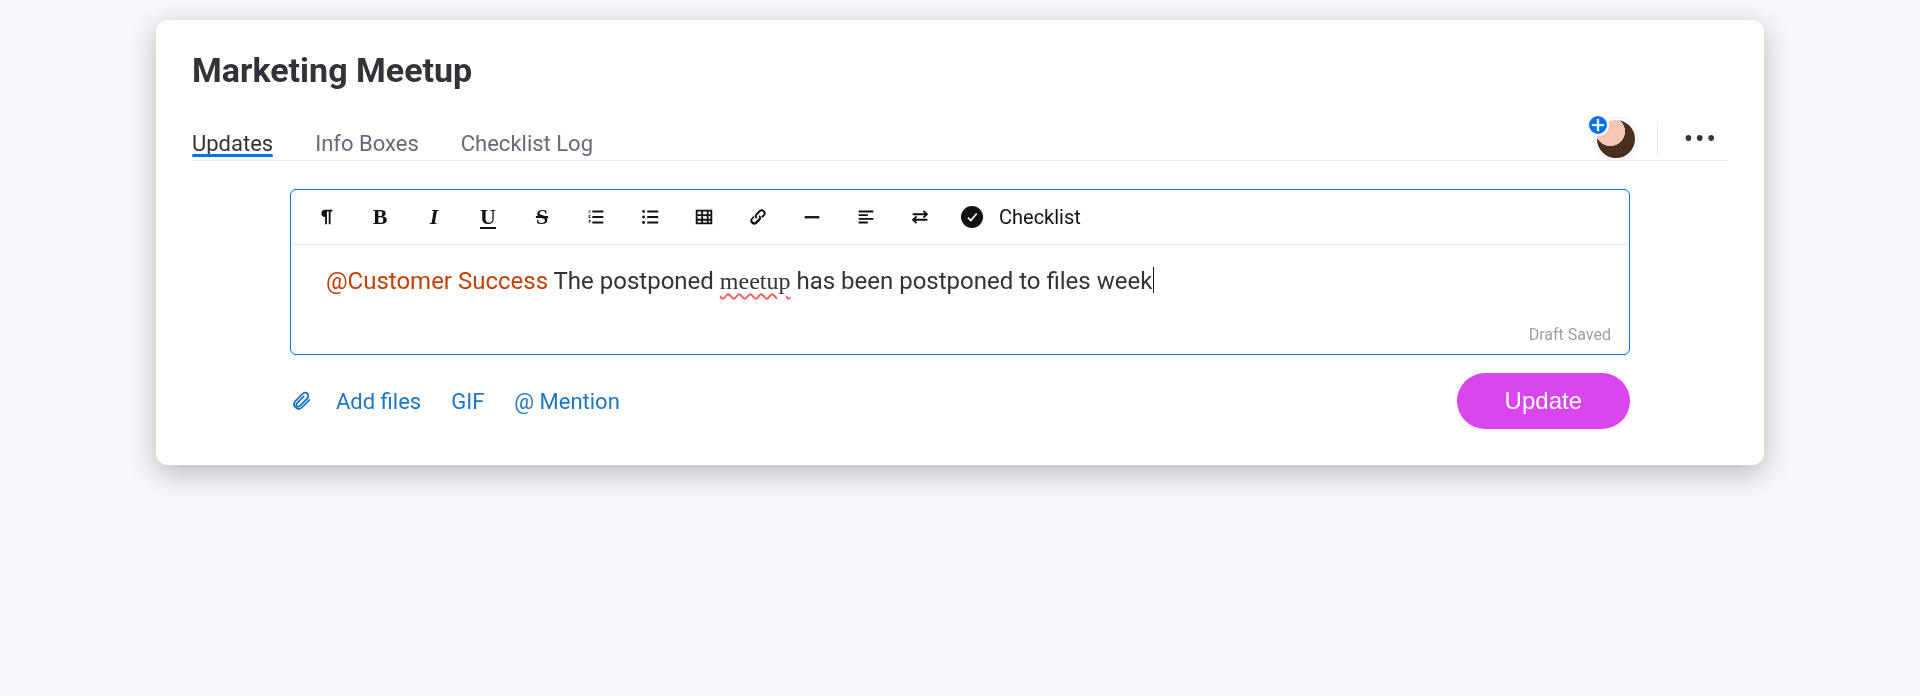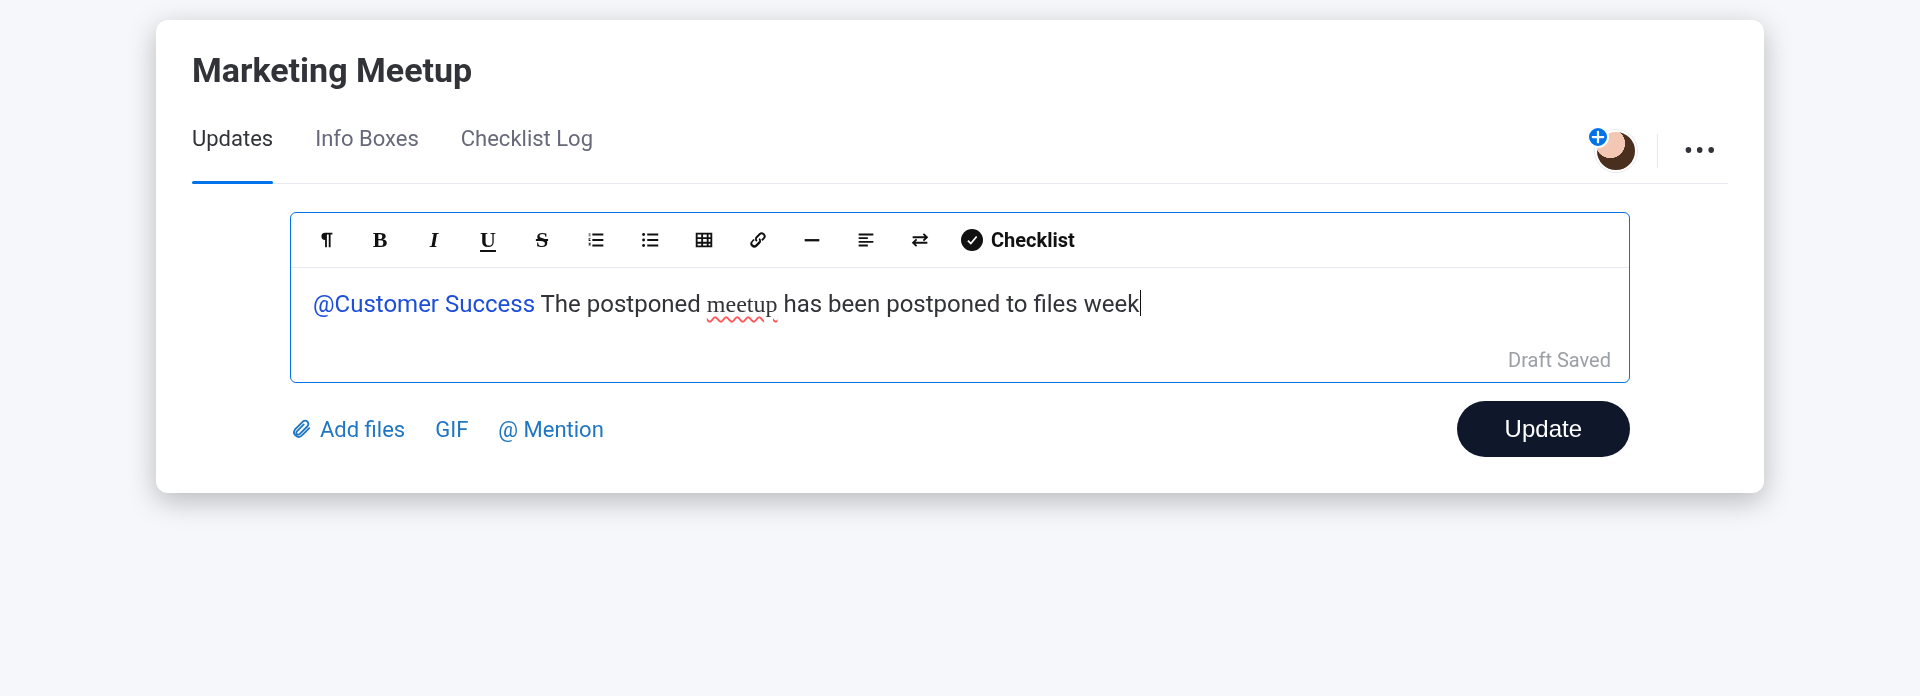--- a/index.html
+++ b/index.html
@@ -32,21 +32,21 @@
     border-bottom: 1px solid #e6e9ef;
     position: relative;
   }
   .tabs {
     display: flex;
     gap: 42px;
   }
   .tab {
     font-size: 22px;
     color: #676879;
-    padding: 8px 0 32px 0;
+    padding: 8px 0 0 0;
     cursor: pointer;
     position: relative;
   }
   .tab.active {
     color: #323338;
   }
   .tab.active::after {
     content: "";
     position: absolute;
     left: 0; right: 0; bottom: -1px;
@@ -119,86 +119,87 @@
     cursor: pointer;
   }
   .tbtn svg { width: 22px; height: 22px; }
   .tbtn.bold-glyph { font-family: Georgia, "Times New Roman", serif; font-weight: 900; font-size: 22px; }
   .tbtn.italic-glyph { font-family: Georgia, "Times New Roman", serif; font-style: italic; font-weight: 700; font-size: 22px; }
   .tbtn.underline-glyph { font-family: Georgia, "Times New Roman", serif; font-weight: 700; font-size: 22px; text-decoration: underline; text-underline-offset: 3px; }
   .tbtn.strike-glyph { font-family: Georgia, "Times New Roman", serif; font-weight: 700; font-size: 22px; text-decoration: line-through; }
   .checklist-btn {
     display: flex;
     align-items: center;
-    gap: 8px;
-    cursor: pointer;
-    font-weight: 700;
+    gap: 16px;
+    cursor: pointer;
+    font-weight: 400;
     font-size: 20px;
     color: #111;
   }
   .check-badge {
     width: 22px; height: 22px;
     background: #111;
     border-radius: 50%;
     display: flex; align-items: center; justify-content: center;
   }
   .check-badge svg { width: 14px; height: 14px; stroke: #fff; stroke-width: 3; fill: none; }
 
   .editor-content {
     padding: 22px 22px 10px 22px;
     min-height: 80px;
     font-size: 24px;
     color: #323338;
     position: relative;
   }
   .mention {
-    color: #1d4ed8;
+    color: #c2410c;
+    margin-left: 13px;
   }
   .spellwave {
     text-decoration: underline wavy #ff5a5a;
     text-decoration-thickness: 2px;
     text-underline-offset: 4px;
     font-family: Liberation Serif, serif;
   }
   .cursor {
     display: inline-block;
     width: 1px; height: 26px;
     background: #111;
     vertical-align: -4px;
     margin-left: 1px;
   }
   .draft-row {
     text-align: right;
     padding: 0 18px 10px 0;
     color: #9aa0a6;
-    font-size: 20px;
+    font-size: 16px;
   }
 
   .below-row {
     display: flex;
     align-items: center;
     padding-top: 18px;
   }
   .below-left {
     display: flex;
     align-items: center;
     gap: 30px;
     color: #1f76c2;
     font-size: 22px;
   }
   .below-left .lnk {
     display: flex;
     align-items: center;
-    gap: 8px;
+    gap: 24px;
     cursor: pointer;
   }
   .below-left svg { width: 22px; height: 22px; }
   .update-btn {
     margin-left: auto;
-    background: #0f172a;
+    background: #d946ef;
     color: #fff;
     border: none;
     border-radius: 28px;
     font-size: 24px;
     padding: 14px 48px;
     cursor: pointer;
   }
 </style>
 </head>
 <body>

